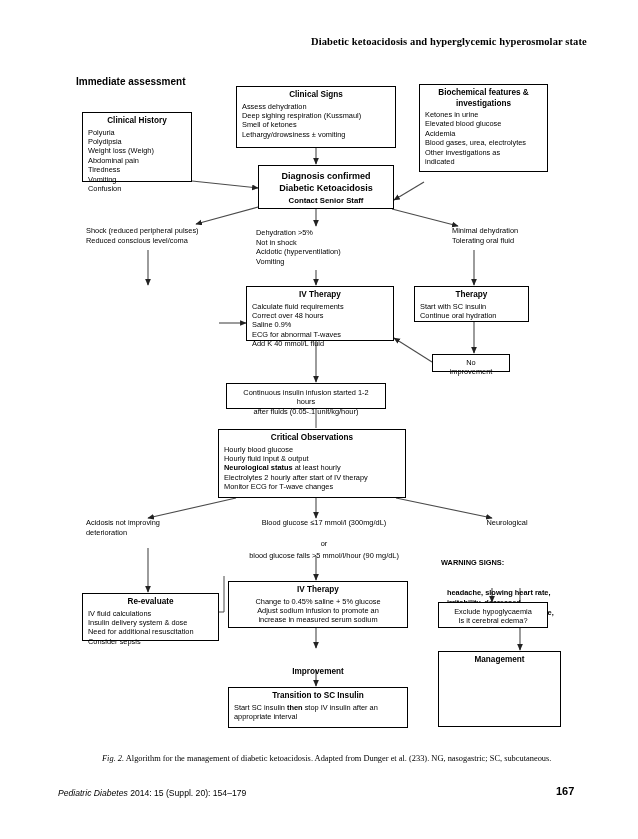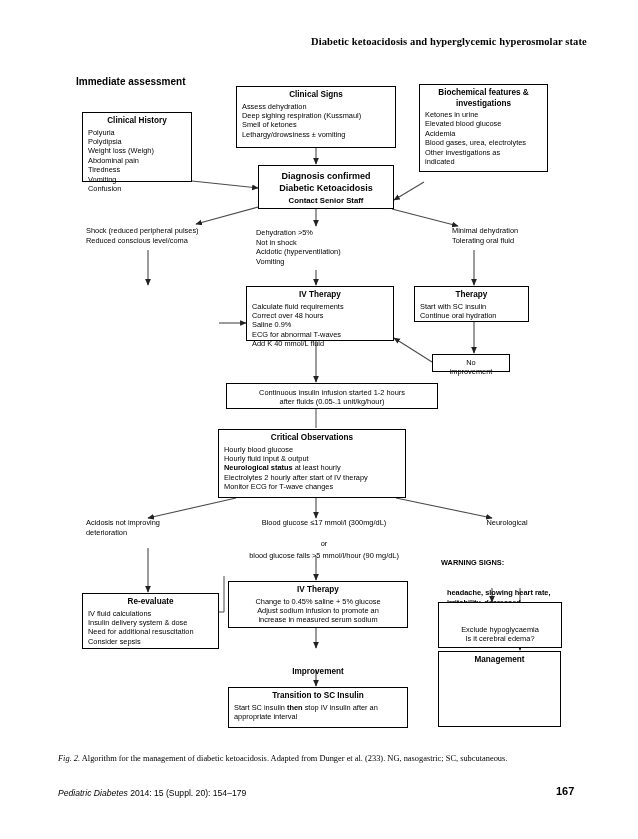--- a/index.html
+++ b/index.html
@@ -71,21 +71,21 @@
   .warn .wb{display:block;padding-left:6px;}
 
   svg.links{position:absolute;left:0;top:0;width:638px;height:839px;pointer-events:none;}
 
   .caption{
     position:absolute;
     font-family:"Liberation Serif", serif;
     font-size:8.4px;
     line-height:11px;
   }
-  .caption i{font-style:italic;}
+  .caption i{font-style:italic;margin-left:44px;}
   .footer{
     position:absolute;
     font-family:"Liberation Sans", sans-serif;
     font-size:8.6px;
   }
   .footer .it{font-style:italic;}
   .pageno{
     position:absolute;
     font-weight:bold;
     font-size:11px;
@@ -225,21 +225,21 @@
   <div class="box" style="left:414px;top:286px;width:115px;height:36px;">
     <span class="bt">Therapy</span>
     <span class="bl">Start with SC insulin
 Continue oral hydration</span>
   </div>
 
   <div class="box center" style="left:432px;top:354px;width:78px;height:18px;padding:3px 12px;">
     <span class="bl" style="text-align:center;">No improvement</span>
   </div>
 
-  <div class="box center" style="left:226px;top:383px;width:212px;height:26px;padding:4px 14px;">
+  <div class="box center" style="left:226px;top:383px;width:160px;height:26px;padding:4px 14px;">
     <span class="bl">Continuous insulin infusion started 1-2 hours
 after fluids (0.05-.1 unit/kg/hour)</span>
   </div>
 
   <div class="box" style="left:218px;top:429px;width:188px;height:69px;">
     <span class="bt">Critical Observations</span>
     <span class="bl">Hourly blood glucose</span>
     <span class="bl">Hourly fluid input &amp; output</span>
     <span class="bl"><b>Neurological status</b><span> at least hourly</span></span>
     <span class="bl">Electrolytes 2 hourly after start of IV therapy</span>
@@ -256,26 +256,26 @@
   <div class="free ctr" style="left:452px;top:518px;width:110px;">Neurological</div>
 
   <div class="warn" style="left:441px;top:538px;width:160px;">
     <span class="wh">WARNING SIGNS:</span>
     <span class="wb">headache, slowing heart rate,
 irritability, decreased
 conscious level, incontinence,
 specific neurological  signs</span>
   </div>
 
-  <div class="box center" style="left:438px;top:602px;width:124px;height:26px;padding:22px;">
+  <div class="box center" style="left:438px;top:602px;width:110px;height:26px;padding:4px;">
     <span class="bl">Exclude hypoglycaemia
 Is it cerebral edema?</span>
   </div>
 
-  <div class="box" style="left:82px;top:593px;width:137px;height:56px;">
+  <div class="box" style="left:82px;top:593px;width:137px;height:48px;">
     <span class="bt">Re-evaluate</span>
     <span class="bl">IV fluid calculations
 Insulin delivery system &amp; dose
 Need for additional resuscitation
 Consider sepsis</span>
   </div>
 
   <div class="box center" style="left:228px;top:581px;width:180px;height:47px;">
     <span class="bt">IV Therapy</span>
     <span class="bl">Change to 0.45% saline + 5% glucose

